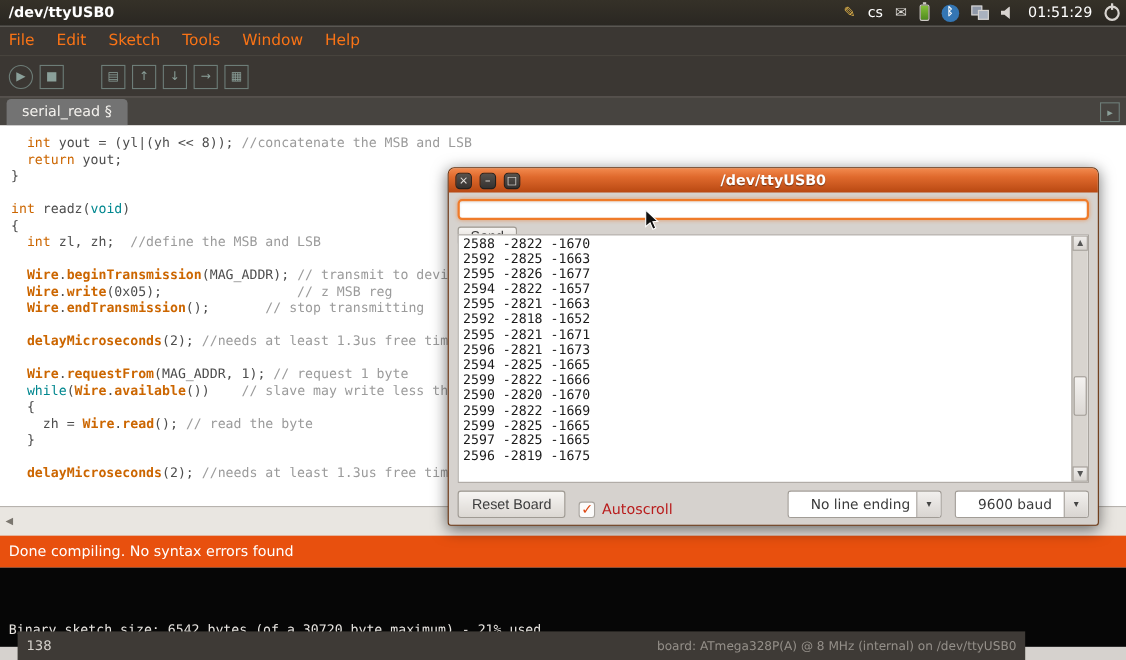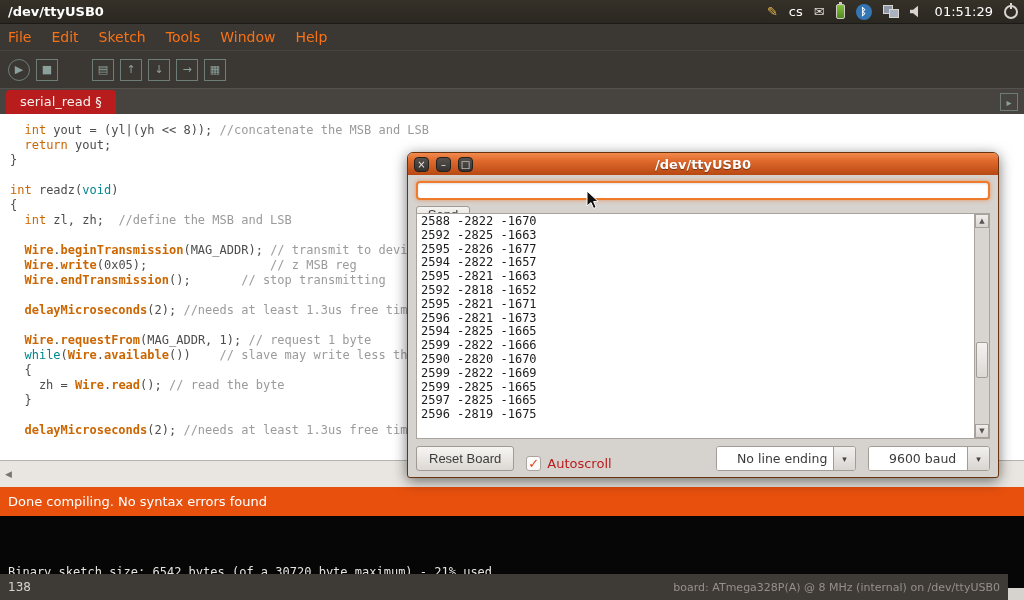--- a/index.html
+++ b/index.html
@@ -38,21 +38,21 @@
              border-top:1px solid #47433d; display:flex; align-items:center; gap:6px; padding-left:8px; }
   .tool-btn { width:22px; height:22px; border:1px solid #6d7d78; display:flex; align-items:center;
               justify-content:center; cursor:default; }
   .tool-btn.circle { border-radius:50%; }
   .tool-btn:nth-child(3) { margin-left:28px; }
   .tool-glyph { color:#8ba09a; font-size:11px; line-height:1; }
 
   
   #tabbar { position:absolute; top:88px; left:0; width:1024px; height:26px; background:#474440;
             border-top:1px solid #55514c; display:flex; align-items:flex-end; }
-  #tab-serial { margin-left:6px; height:24px; background:#b91c1c; border-radius:4px 4px 0 0;
+  #tab-serial { margin-left:6px; height:24px; background:#737373; border-radius:4px 4px 0 0;
                 padding:0 14px; color:#f4f2ee; font-size:13px; line-height:24px; }
   #tab-menu-button { position:absolute; right:6px; top:4px; width:18px; height:18px; border:1px solid #6d7d78;
                      display:flex; align-items:center; justify-content:center; color:#8ba09a; font-size:10px; }
 
   
   #editor { position:absolute; top:114px; left:0; width:1024px; height:346px; background:#ffffff;
             overflow:hidden; padding:9px 0 0 10px; }
   .code-line { font-family:"DejaVu Sans Mono","Liberation Mono",monospace; font-size:12px;
                height:15px; line-height:15px; white-space:pre; }
   .tok-pl { color:#4d4d4d; }
@@ -69,21 +69,21 @@
   
   #statusbar { position:absolute; top:487px; left:0; width:1024px; height:29px; background:#e8500e;
                color:#fff; font-size:13px; line-height:29px; padding-left:8px; }
 
   
   #console { position:absolute; top:516px; left:0; width:1024px; height:72px; background:#060606;
              display:flex; align-items:flex-end; padding:0 0 9px 8px; }
   #console-text { color:#e6e3df; font-family:"DejaVu Sans Mono","Liberation Mono",monospace; font-size:12px; }
 
   
-  #footer { position:absolute; top:574px; left:0; width:1008px; height:26px; background:#3e3a36;
+  #footer { position:absolute; top:574px; left:16px; width:916px; height:26px; background:#3e3a36;
             display:flex; align-items:center; }
   #footer-line { color:#d6d2cc; font-size:12px; padding-left:8px; }
   #footer-board { margin-left:auto; padding-right:8px; color:#95908a; font-size:11px; }
 
   
   #serial-window { position:absolute; left:407px; top:152px; width:592px; height:326px;
                    background:#d6d2ce; border:1px solid #69330f; border-radius:6px 6px 3px 3px;
                    box-shadow:0 3px 14px rgba(0,0,0,.55); z-index:5; }
   #serial-titlebar { position:absolute; top:0; left:0; right:0; height:22px;
                      background:linear-gradient(#f28a4e 0%,#e06a2d 35%,#b84812 100%);

